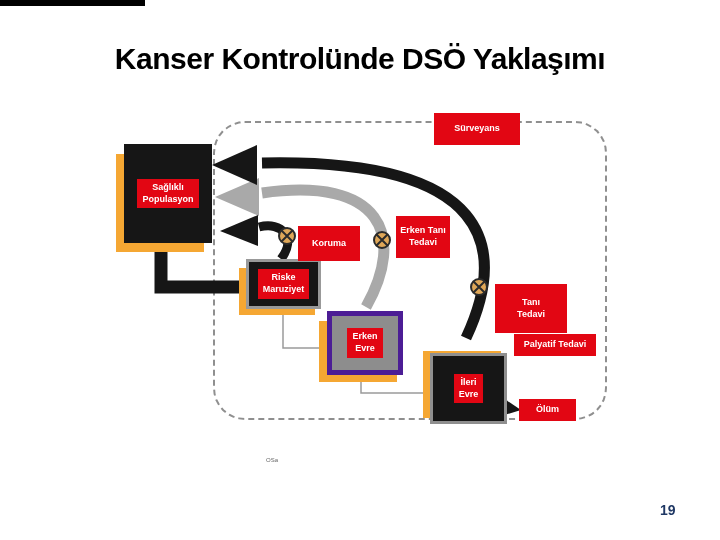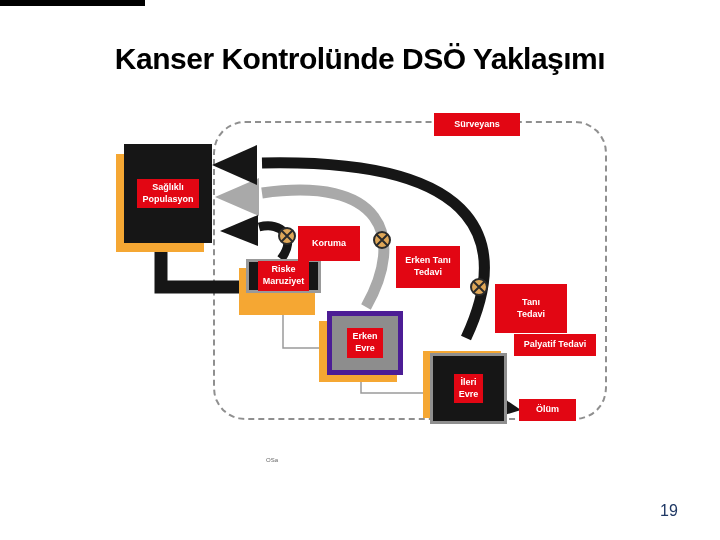--- a/index.html
+++ b/index.html
@@ -20,42 +20,42 @@
   .arrows { position:absolute; left:0; top:0; pointer-events:none; }
 
   .shadow { position:absolute; background:#f5a733; }
   .sh-healthy { left:116px; top:154px; width:88px; height:98px; }
   .sh-risk    { left:239px; top:268px; width:76px; height:47px; }
   .sh-early   { left:319px; top:321px; width:78px; height:61px; }
   .sh-adv     { left:423px; top:351px; width:78px; height:67px; }
 
   .stage { position:absolute; display:flex; align-items:center; justify-content:center; }
   .st-healthy { left:124px; top:144px; width:88px; height:99px; background:#161616; }
-  .st-risk    { left:246px; top:259px; width:75px; height:34px; background:#161616; border:3px solid #999; }
+  .st-risk    { left:246px; top:259px; width:75px; height:50px; background:#161616; border:3px solid #999; }
   .st-early   { left:327px; top:311px; width:76px; height:64px; background:#8d8d8d; border:5px solid #4c1d95; }
   .st-adv     { left:430px; top:353px; width:77px; height:71px; background:#161616; border:3px solid #8f8f8f; }
 
   .tag {
     background:#e20613; color:#fff; font-size:9px; font-weight:bold;
     line-height:1.3; text-align:center; white-space:pre-line; padding:3px 5px;
   }
   .rtag {
     position:absolute; background:#e20613; color:#fff; font-size:9px; font-weight:bold;
     line-height:1.3; display:flex; align-items:center; justify-content:center;
     text-align:center; white-space:pre-line;
   }
-  .surveyans   { left:434px; top:113px; width:86px; height:23px; }
+  .surveyans   { left:434px; top:113px; width:86px; height:32px; }
   .koruma      { left:298px; top:226px; width:62px; height:35px; }
-  .erken-tani  { left:396px; top:246px; width:64px; height:42px; }
+  .erken-tani  { left:396px; top:216px; width:54px; height:42px; }
   .tani-tedavi { left:495px; top:284px; width:72px; height:49px; }
   .palyatif    { left:514px; top:334px; width:82px; height:22px; }
   .olum        { left:519px; top:399px; width:57px; height:22px; }
 
   .footnote { position:absolute; left:266px; top:457px; font-size:6px; color:#666; }
-  .page-num { position:absolute; left:660px; top:502px; font-size:16px; font-weight:normal; color:#1f3864; }
+  .page-num { position:absolute; left:660px; top:502px; font-size:14px; font-weight:bold; color:#1f3864; }
 </style>
 </head>
 <body>
 
 <div class="slide">
   <div class="top-strip"></div>
 
   <h1 class="title">Kanser Kontrolünde DSÖ Yaklaşımı</h1>
 
   <div class="frame"></div>

